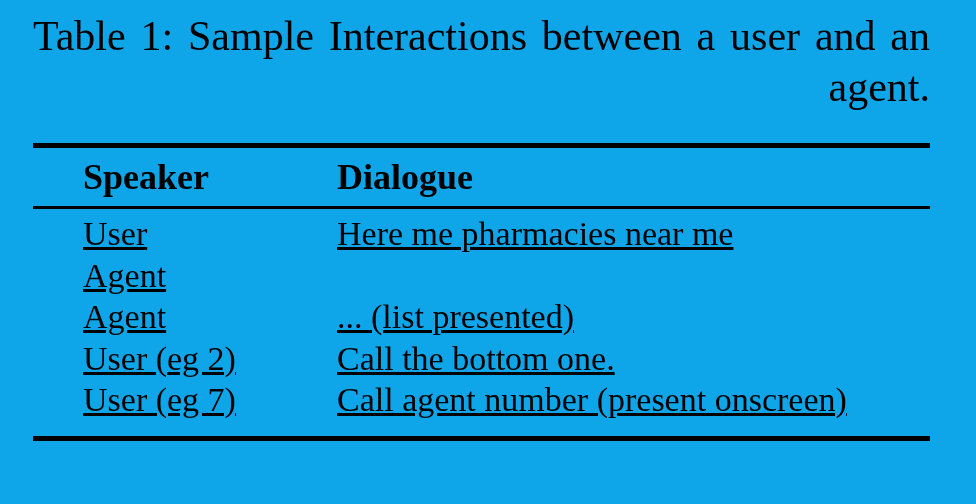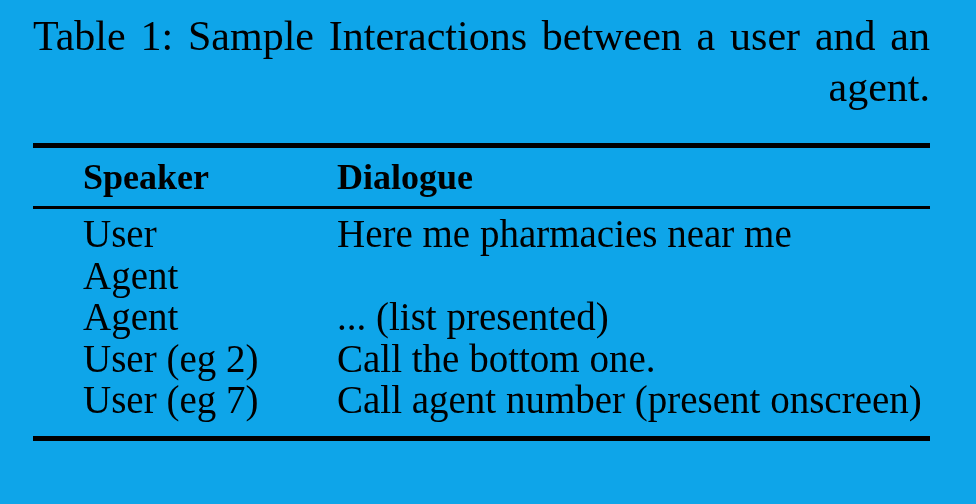--- a/index.html
+++ b/index.html
@@ -41,22 +41,23 @@
   .rule-thin { height: 3px; }
   .hdr-row {
     display: flex;
     padding: 9px 0 9px 50px;
     font-weight: bold;
     font-size: 36px;
     line-height: 40px;
   }
   .tbl-body {
     padding: 4px 0 15px 50px;
-    font-size: 39px;
+    font-size: 34px;
     line-height: 41.5px;
+    text-decoration: underline;
   }
   .tbl-row { display: flex; }
   .col-speaker { width: 254px; flex-shrink: 0; }
   .col-dialogue { flex: 1; }
 </style>
 </head>
 <body>
 
 <div class="page">
 

